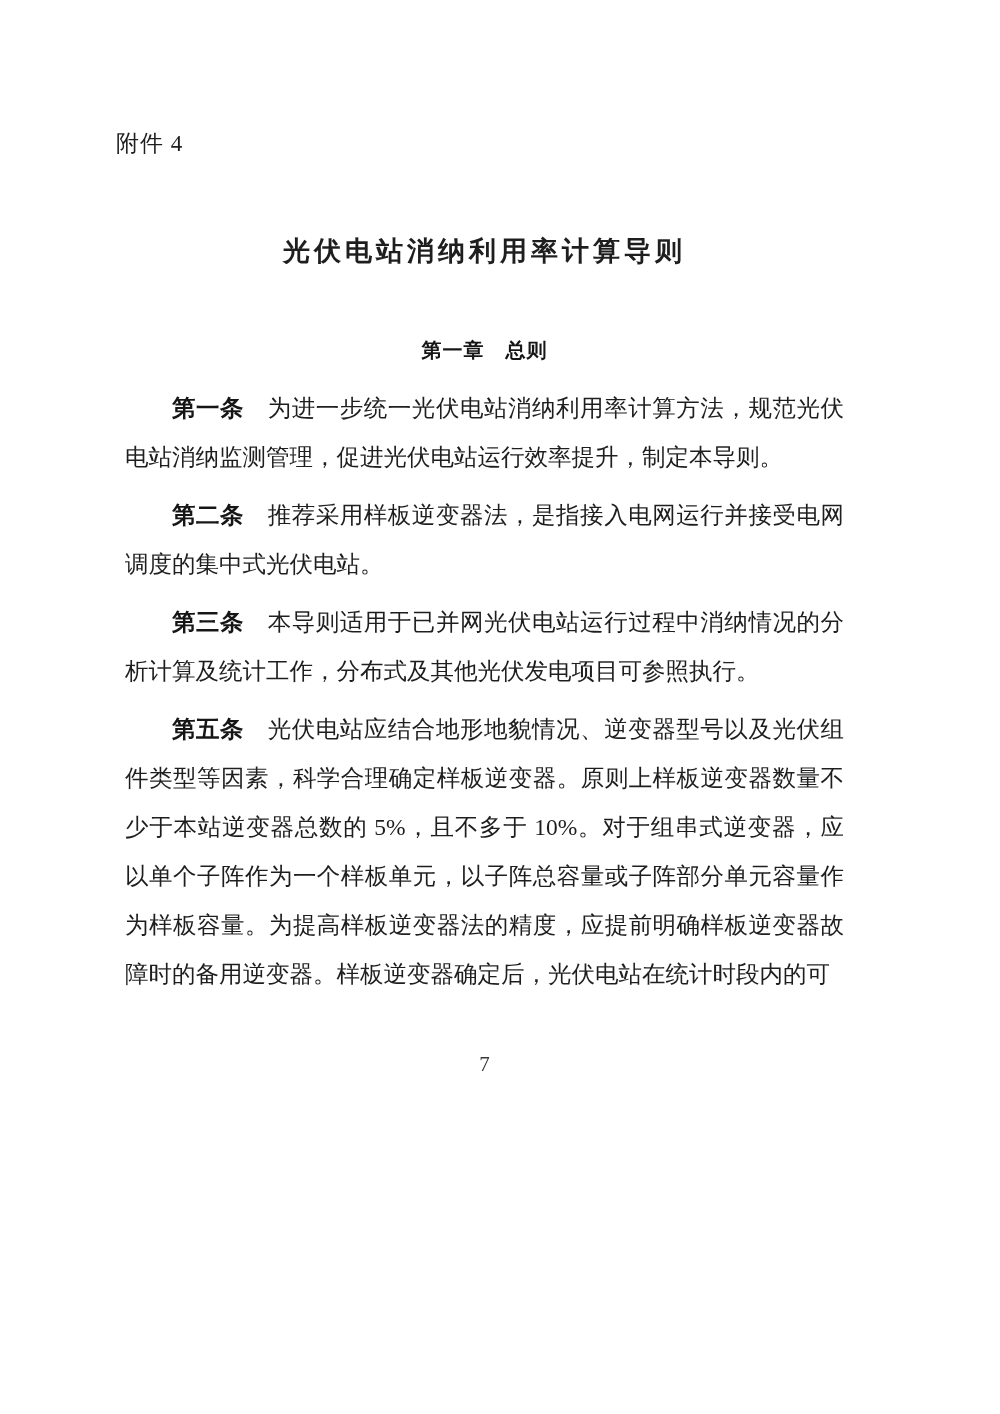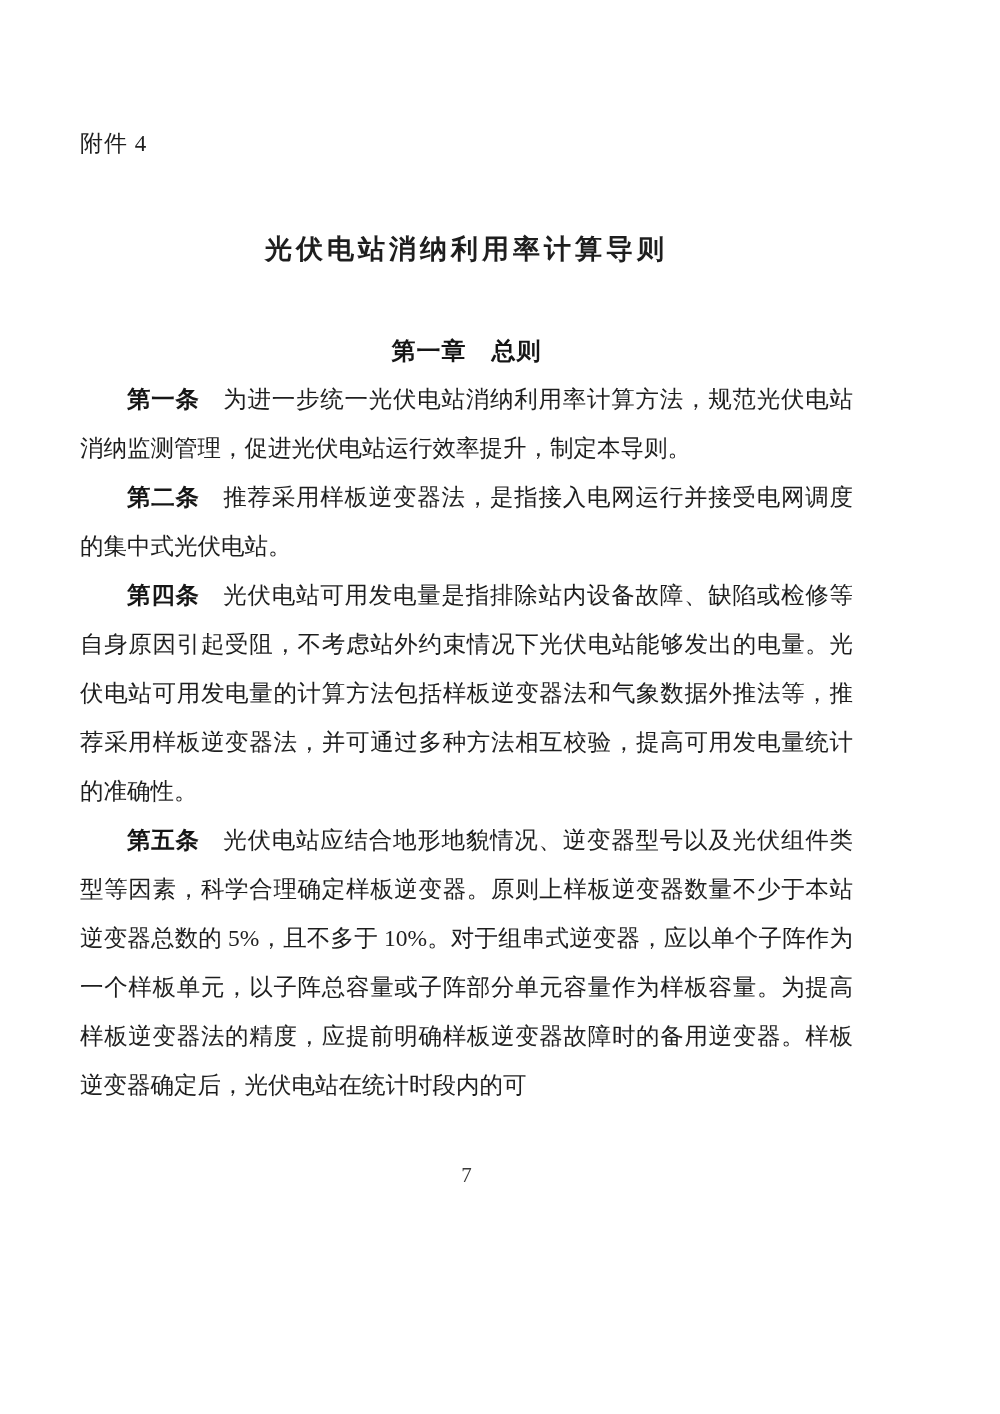--- a/index.html
+++ b/index.html
@@ -9,56 +9,56 @@
   }
   .page {
     position: relative;
     width: 1000px;
     height: 1414px;
     margin: 0 auto;
     background: #ffffff;
     color: #1e1e1e;
     font-family: "Liberation Serif", "DejaVu Serif", serif;
     box-sizing: border-box;
-    padding: 131px 147px 0 80px;
+    padding: 131px 147px 0 116px;
     overflow: hidden;
   }
   .attachment {
     font-size: 23px;
     line-height: 26px;
     letter-spacing: 1px;
   }
   .title {
     margin: 76px 0 0 0;
     text-align: center;
     font-size: 27px;
     font-weight: bold;
     letter-spacing: 4px;
     line-height: 36px;
-    font-family: Liberation Mono, monospace;
+    font-family: Liberation Serif, serif;
   }
   .doc-body {
     margin-top: 57px;
     font-size: 23.5px;
     line-height: 49px;
     text-align: justify;
   }
   .chapter {
     margin: 0;
     text-indent: 0;
     text-align: center;
     font-weight: bold;
-    font-size: 24px;
+    font-size: 20px;
     line-height: 49px;
     letter-spacing: 1px;
     font-family: "Liberation Sans", "DejaVu Sans", sans-serif;
     color: #161616;
   }
   .article {
-    margin: 0;
+    margin: 9px;
     text-indent: 2em;
   }
   .article-label {
     font-weight: bold;
     font-family: "Liberation Sans", "DejaVu Sans", sans-serif;
     margin-right: 1em;
     color: #161616;
   }
   .page-number {
     margin-top: 53px;
@@ -73,18 +73,18 @@
 
 <div class="page">
   <div class="attachment">附件 4</div>
 
   <h1 class="title">光伏电站消纳利用率计算导则</h1>
 
   <div class="doc-body" id="doc-body">
       <h2 class="chapter">第一章　总则</h2>
       <p class="article"><span class="article-label">第一条</span><span class="article-text">为进一步统一光伏电站消纳利用率计算方法，规范光伏电站消纳监测管理，促进光伏电站运行效率提升，制定本导则。</span></p>
       <p class="article"><span class="article-label">第二条</span><span class="article-text">推荐采用样板逆变器法，是指接入电网运行并接受电网调度的集中式光伏电站。</span></p>
-      <p class="article"><span class="article-label">第四条</span><span class="article-text">光伏电站可用发电量是指排除站内设备故障、缺陷或检修等自身原因引起受阻，不考虑站外约束情况下光伏电站能够发出的电量。光伏电站可用发电量的计算方法包括样板逆变器法和气象数据外推法等，推荐采用样板逆变器法，并可通过多种方法相互校验，提高可用发电量统计的准确性。</span></p>
+      <p class="article"><span class="article-label">第三条</span><span class="article-text">本导则适用于已并网光伏电站运行过程中消纳情况的分析计算及统计工作，分布式及其他光伏发电项目可参照执行。</span></p>
       <p class="article"><span class="article-label">第五条</span><span class="article-text">光伏电站应结合地形地貌情况、逆变器型号以及光伏组件类型等因素，科学合理确定样板逆变器。原则上样板逆变器数量不少于本站逆变器总数的 5%，且不多于 10%。对于组串式逆变器，应以单个子阵作为一个样板单元，以子阵总容量或子阵部分单元容量作为样板容量。为提高样板逆变器法的精度，应提前明确样板逆变器故障时的备用逆变器。样板逆变器确定后，光伏电站在统计时段内的可</span></p>
     </div>
 
   <div class="page-number">7</div>
 </div>
 
 </body></html>

